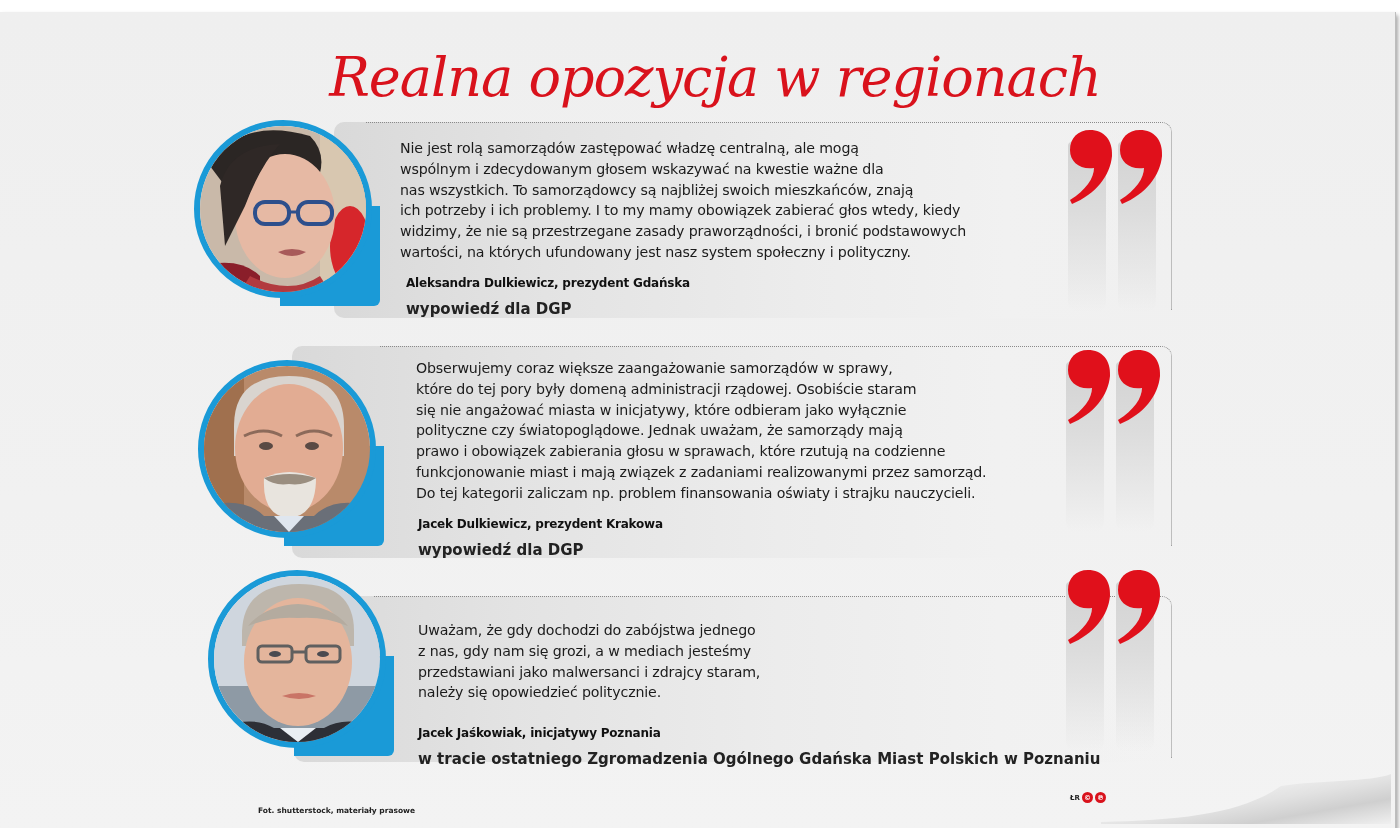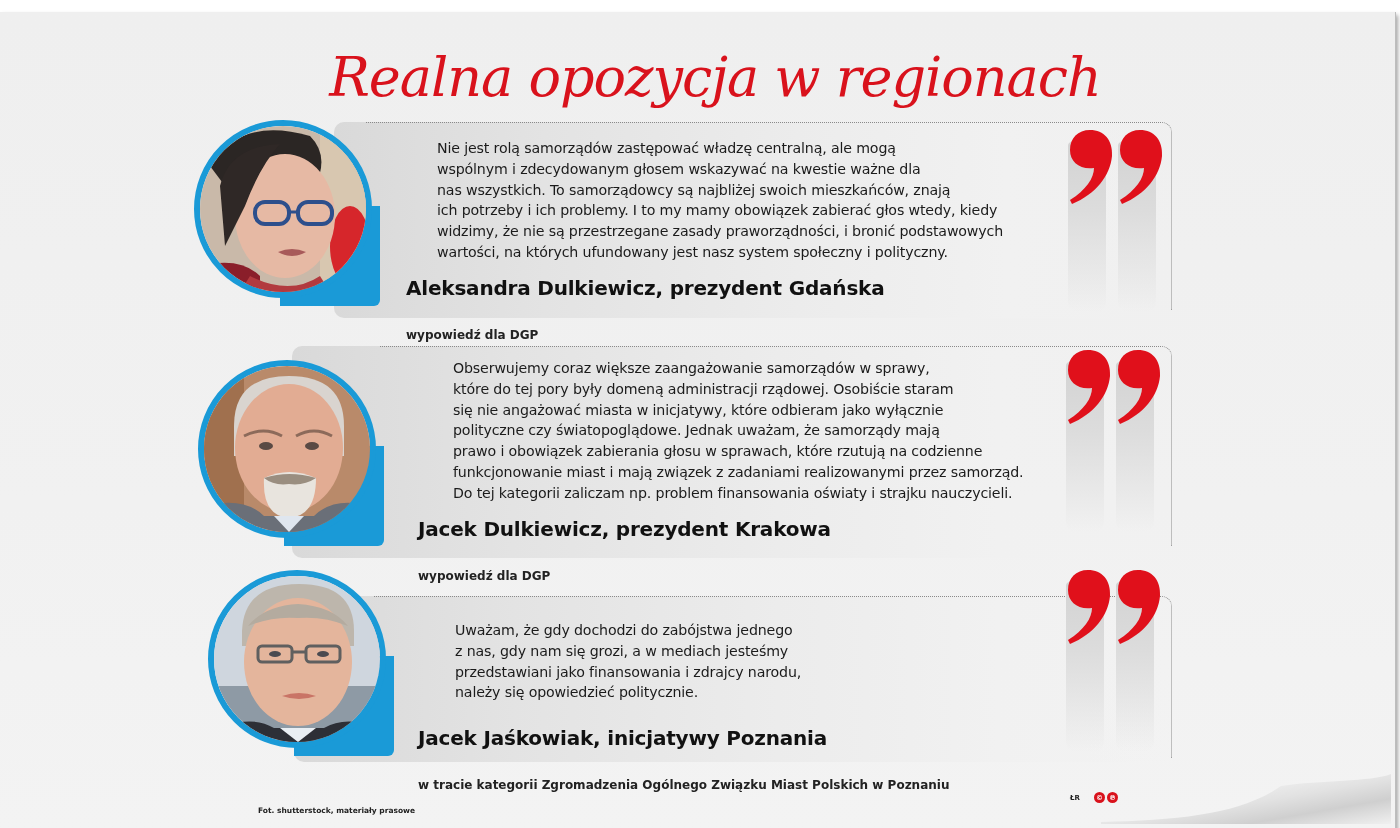--- a/index.html
+++ b/index.html
@@ -48,49 +48,48 @@
   .avatar {
     position: absolute; left: 0; top: 0; width: 178px; height: 178px;
     border-radius: 50%; border: 6px solid #1a9ad7; overflow: hidden;
   }
   .avatar svg { width: 100%; height: 100%; display: block; }
 
   .quote-text {
     position: absolute; font-family: "DejaVu Sans", sans-serif;
     font-size: 14.2px; line-height: 20.8px; color: #1b1b1b; white-space: pre;
     letter-spacing: -0.15px;
-    margin-left: 37px;
   }
   .author {
     position: absolute; font-family: "DejaVu Sans", sans-serif; font-weight: bold;
-    font-size: 20px; color: #111; white-space: nowrap; letter-spacing: -0.2px;
+    font-size: 12px; color: #111; white-space: nowrap; letter-spacing: -0.2px;
   }
   .source {
     position: absolute; font-family: "DejaVu Sans", sans-serif; font-weight: bold;
-    font-size: 12px; color: #222; white-space: nowrap; margin-top: 28px;
+    font-size: 15px; color: #222; white-space: nowrap;
   }
 
   .quote-mark-group { position: absolute; width: 96px; height: 190px; }
   .qm-shadow {
     position: absolute; top: 14px; width: 38px; height: 170px;
     background: linear-gradient(180deg, #d3d3d3 0%, #dcdcdc 40%, rgba(238,238,238,0) 100%);
     border-radius: 4px 4px 10px 10px;
   }
   .qm {
     position: absolute; top: 0; width: 46px; height: 80px;
   }
 
   .credit {
     position: absolute; left: 258px; top: 770px; font-size: 7.5px; font-weight: bold;
     color: #222; font-family: "DejaVu Sans", sans-serif; margin-top: 24px;
   }
   .logo {
     position: absolute; left: 1070px; top: 780px; display: flex; align-items: center; gap: 2px;
   }
-  .logo-lr { font-size: 7px; font-weight: bold; color: #222; margin-right: 12px; }
+  .logo-lr { font-size: 7px; font-weight: bold; color: #222; margin-right: 0; }
   .logo-dot {
     width: 11px; height: 11px; border-radius: 50%; background: #d9121c; color: #fff;
     font-size: 7px; font-weight: bold; display: flex; align-items: center; justify-content: center;
   }
 </style>
 </head>
 <body>
 
 <div class="page">
 
@@ -207,24 +206,24 @@
           <ellipse cx="109" cy="78" rx="6" ry="3" fill="#4a4a50"></ellipse>
           <path d="M68 120 Q85 114 102 120 Q85 126 68 120 Z" fill="#c97466"></path>
           <path d="M0 166 L10 150 Q40 140 60 152 L110 152 Q130 140 160 150 L166 166 Z" fill="#2d2f36"></path>
           <path d="M66 152 L84 166 L102 152 Z" fill="#e9eef3"></path>
         </svg>
       </div>
     </div>
 
     <div class="quote-text" style="left:374px; top:608px;">Uważam, że gdy dochodzi do zabójstwa jednego
 z nas, gdy nam się grozi, a w mediach jesteśmy
-przedstawiani jako finansowania i zdrajcy narodu,
+przedstawiani jako malwersanci i zdrajcy staram,
 należy się opowiedzieć politycznie.</div>
     <div class="author" style="left:374px; top:714px;">Jacek Jaśkowiak, inicjatywy Poznania</div>
-    <div class="source" style="left:374px; top:738px;">w tracie kategorii Zgromadzenia Ogólnego Związku Miast Polskich w Poznaniu</div>
+    <div class="source" style="left:374px; top:738px;">w tracie ostatniego Zgromadzenia Ogólnego Gdańska Miast Polskich w Poznaniu</div>
 
     <div class="quote-mark-group" style="left:1022px; top:556px;">
       <div class="qm-shadow" style="left:0;"></div>
       <div class="qm-shadow" style="left:50px;"></div>
       <svg class="qm" style="left:0;" viewBox="0 0 46 80">
           <path d="M22 2 C36 2 45 12 44 28 C42 48 28 66 4 76 L2 72 C18 62 26 50 26 40 C12 42 2 34 2 22 C2 10 10 2 22 2 Z" fill="#e0101b"></path>
         </svg>
       <svg class="qm" style="left:50px;" viewBox="0 0 46 80">
           <path d="M22 2 C36 2 45 12 44 28 C42 48 28 66 4 76 L2 72 C18 62 26 50 26 40 C12 42 2 34 2 22 C2 10 10 2 22 2 Z" fill="#e0101b"></path>
         </svg>

